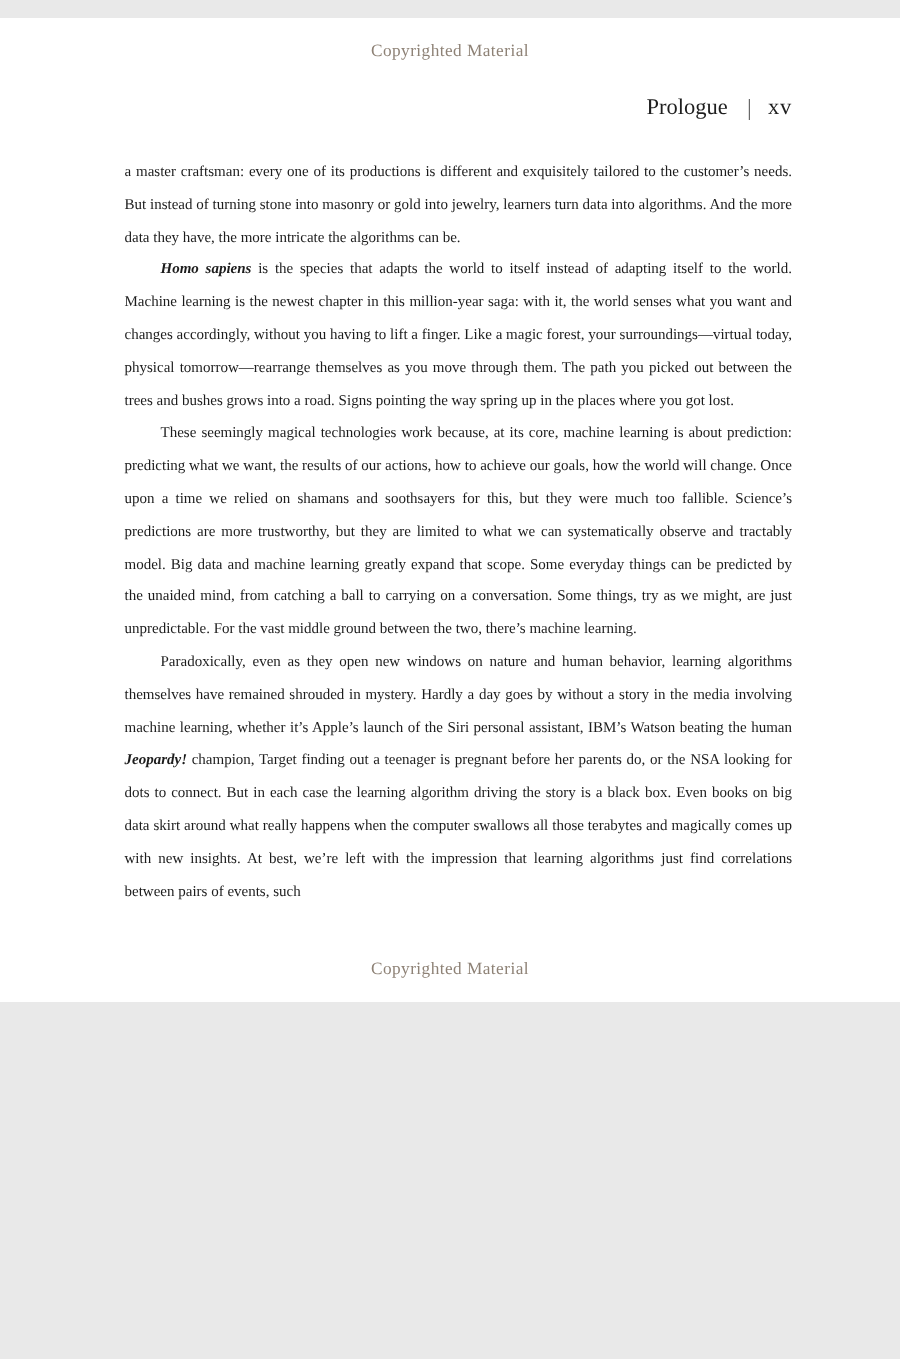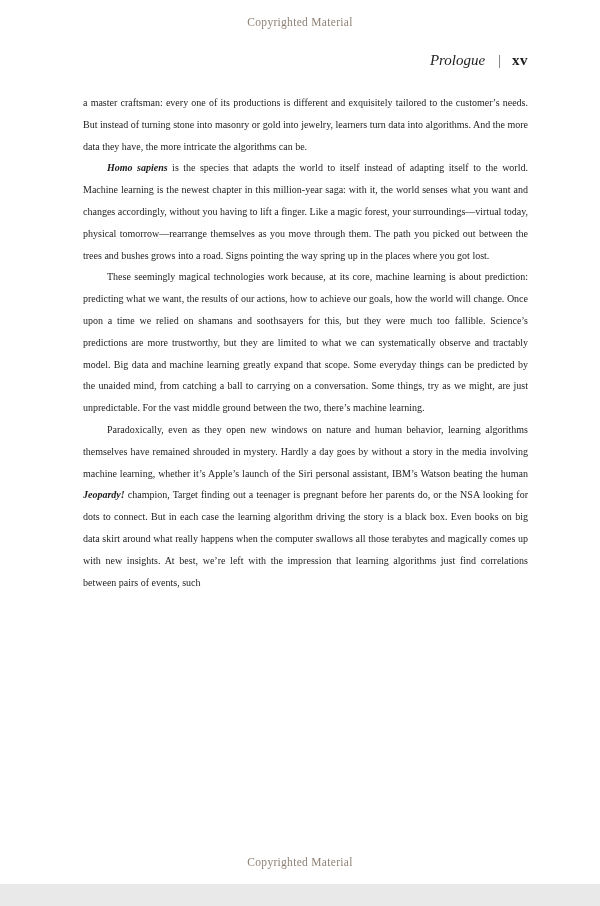--- a/index.html
+++ b/index.html
@@ -1,20 +1,20 @@
 <!DOCTYPE html>
 <html><head>
 <meta charset="utf-8">
 <style>
   html, body { margin: 0; padding: 0; background: #e9e9e9; }
   .page {
     position: relative;
     width: 600px;
-    height: 884px;
-    margin: 0 auto;
+    height: 656px;
+    margin: 12px auto;
     background: #ffffff;
     font-family: "Liberation Serif", serif;
     color: #1e1e1e;
     overflow: hidden;
     box-sizing: border-box;
   }
   .notice {
     text-align: center;
     font-size: 11.5px;
     letter-spacing: 0.3px;
@@ -26,29 +26,29 @@
     left: 0; right: 0;
     bottom: 16px;
   }
   .running-head {
     margin: 23px 72px 0 83px;
     text-align: right;
     font-size: 15px;
     color: #1e1e1e;
     line-height: 19px;
   }
-  .chapter-title { font-style: italic; }
+  .chapter-title { }
   .head-sep {
     display: inline-block;
     margin: 0 11px 0 13px;
     color: #555555;
     font-size: 14px;
     transform: scaleY(1.1);
   }
-  .page-num { letter-spacing: 0.5px; font-weight: bold; }
+  .page-num { letter-spacing: 0.5px; }
   .body-text {
     margin: 22px 72px 0 83px;
     font-size: 10px;
     line-height: 21.8px;
     text-align: justify;
     color: #1c1c1c;
   }
   .body-text p { margin: 0; padding: 0; }
   .body-text p.indent { text-indent: 24px; }
   .body-text em { font-style: italic; font-weight: bold; }

